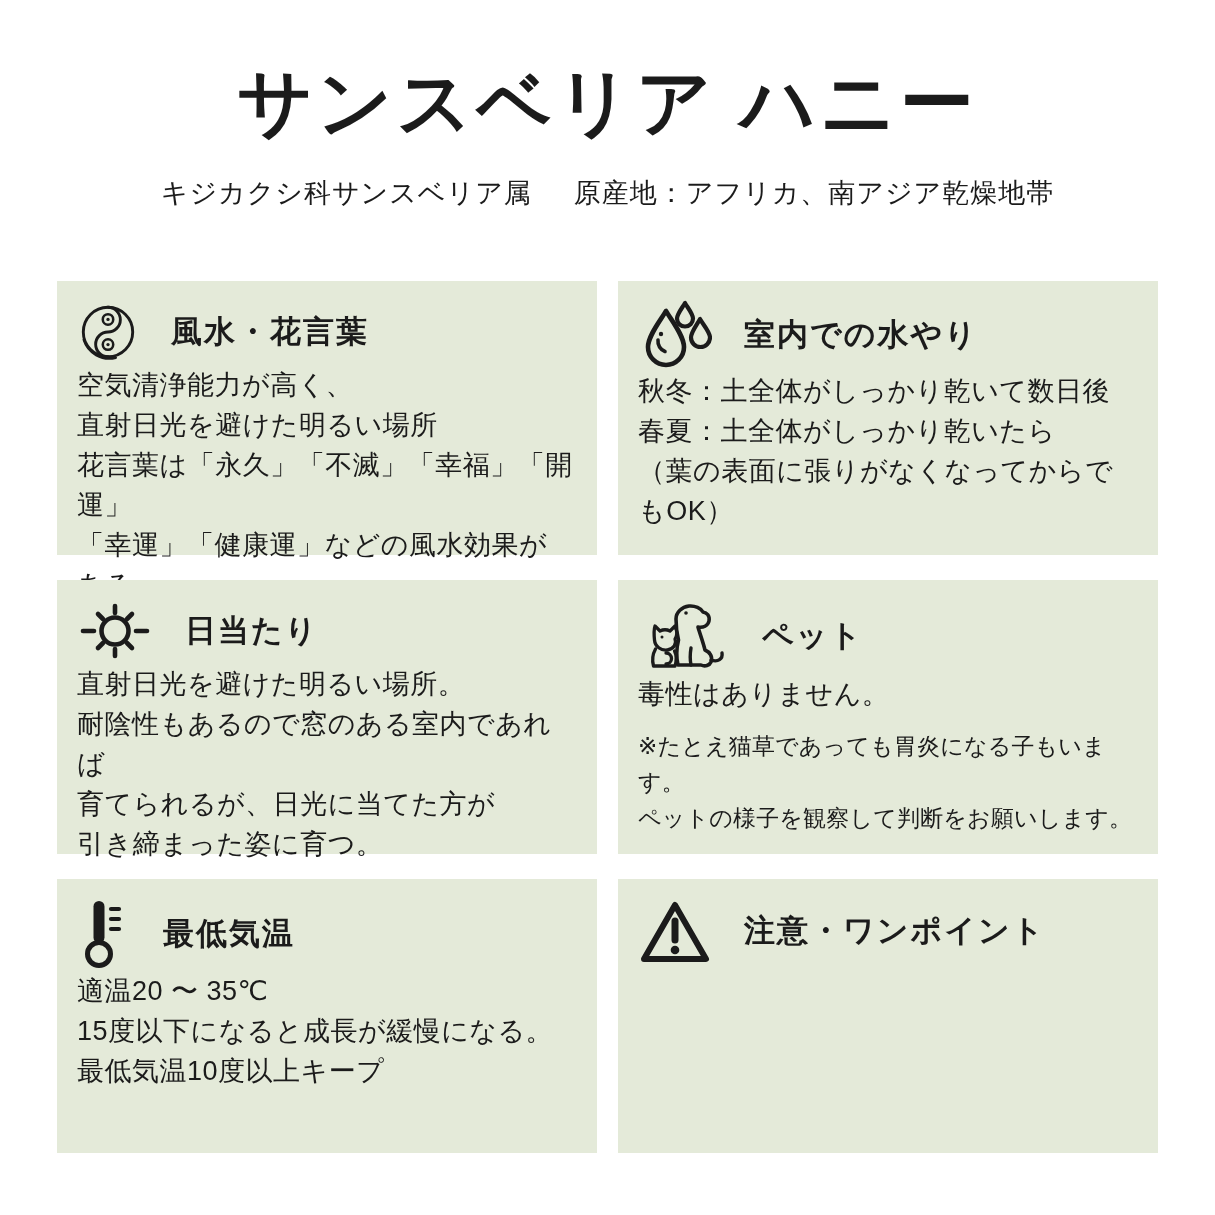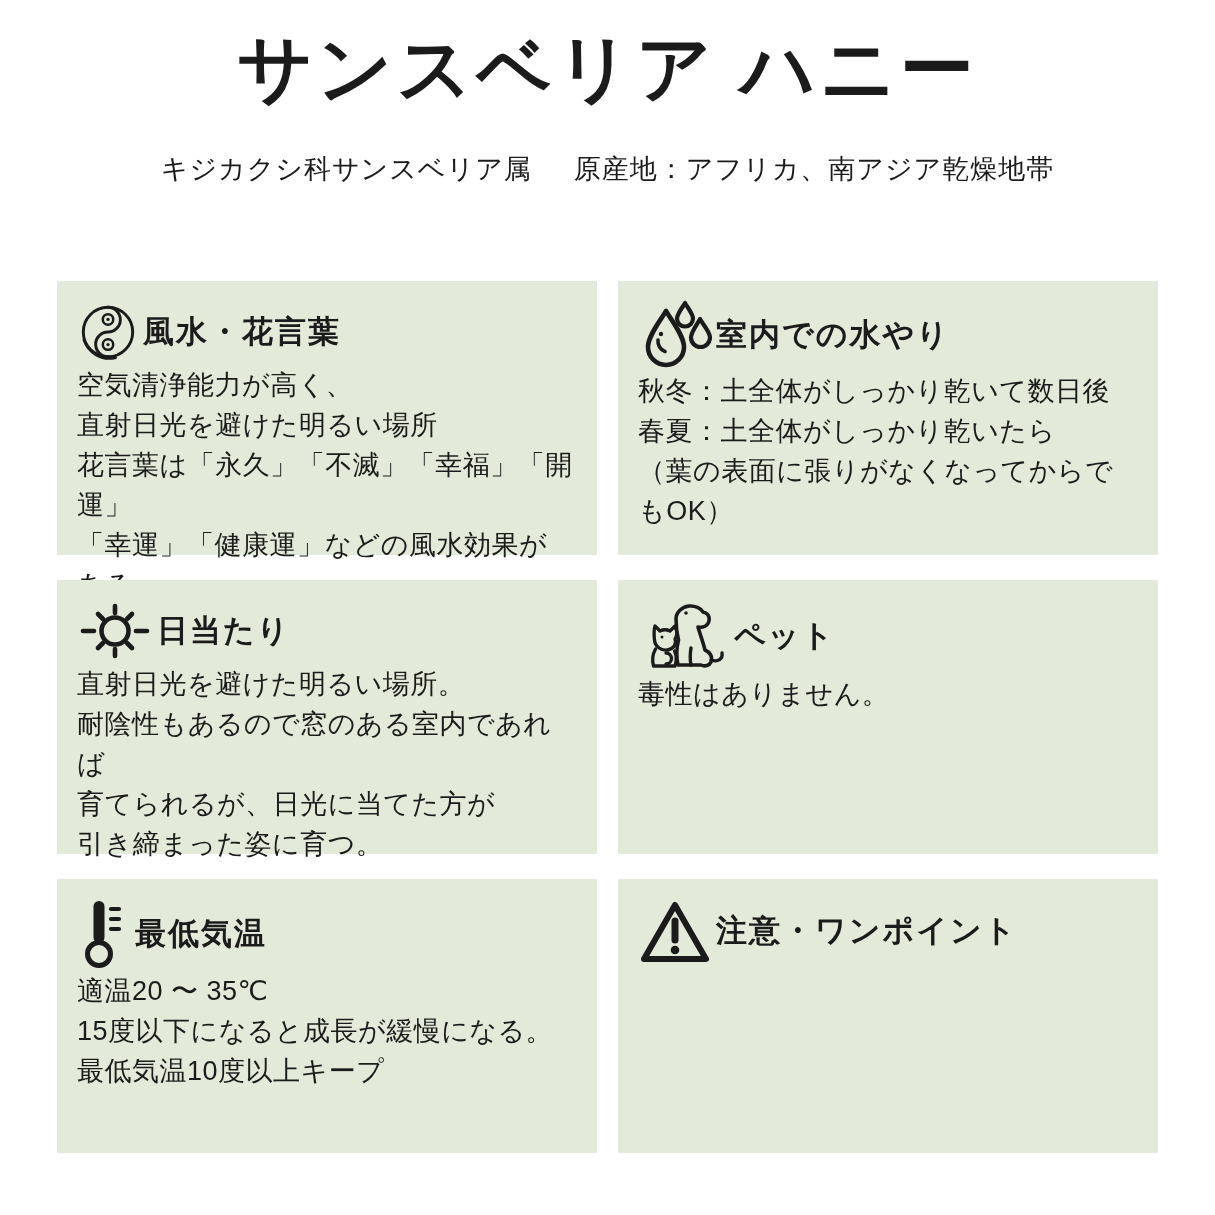--- a/index.html
+++ b/index.html
@@ -3,36 +3,36 @@
 <meta charset="utf-8">
 <style>
   html,body{margin:0;padding:0;}
   body{
     width:1215px;height:1215px;position:relative;background:#ffffff;
     font-family:"Liberation Sans","DejaVu Sans",sans-serif;color:#1b1b1b;
     overflow:hidden;
   }
   .header{position:absolute;top:0;left:0;width:1215px;text-align:center;}
   .page-title{
-    margin-top:28px;font-size:74px;font-weight:700;letter-spacing:4px;
+    margin-top:62px;font-size:74px;font-weight:700;letter-spacing:4px;
     line-height:1.1;white-space:nowrap;
   }
   .page-subtitle{
-    margin-top:42px;font-size:27px;font-weight:400;letter-spacing:1px;
+    margin-top:32px;font-size:27px;font-weight:400;letter-spacing:1px;
     display:flex;justify-content:center;gap:42px;white-space:nowrap;
   }
   .grid{
     position:absolute;left:57px;top:281px;width:1101px;
     display:grid;grid-template-columns:540px 540px;column-gap:21px;row-gap:25px;
   }
   .card{
     background:#e4ead9;width:540px;height:274px;box-sizing:border-box;
     padding:18px 22px 0 20px;
   }
-  .card-header{display:flex;align-items:center;gap:4px;min-height:66px;}
+  .card-header{display:flex;align-items:center;gap:32px;min-height:66px;}
   .card-icon{flex:0 0 auto;display:flex;align-items:center;justify-content:center;}
   .card-icon svg{display:block;}
   .card-title{font-size:31px;font-weight:700;letter-spacing:2px;white-space:nowrap;}
   .card-body{font-size:27px;line-height:40px;letter-spacing:0.5px;}
   .card-note{margin-top:14px;font-size:23px;line-height:36px;letter-spacing:0.2px;}
   .stroke{fill:none;stroke:#1b1b1b;stroke-linecap:round;stroke-linejoin:round;}
 </style>
 </head>
 <body>
 
@@ -128,20 +128,24 @@
           <circle cx="24" cy="39" r="1.5" fill="#1b1b1b"></circle>
           <path class="stroke" stroke-width="3.3" d="M17.5,51 C14.5,56.5 14,62.5 15.5,68 L37,68 C38.5,63 38.5,57 36.5,53"></path>
           <path class="stroke" stroke-width="3.3" d="M28,55 a5.5,5.5 0 0 1 0,11"></path>
         </svg>
       </span>
       <span class="card-title">ペット</span>
     </div>
     <div class="card-body">
         <div>毒性はありません。</div>
       </div>
+    <div class="card-note">
+        <div>※たとえ猫草であっても胃炎になる子もいます。</div>
+        <div>ペットの様子を観察して判断をお願いします。</div>
+      </div>
   </div>
 
   <div class="card">
     <div class="card-header">
       <span class="card-icon">
         <svg width="54" height="74" viewBox="0 0 54 74">
           <rect x="16.5" y="4" width="11" height="42" rx="5.5" fill="#1b1b1b"></rect>
           <circle class="stroke" cx="22" cy="57" r="11.5" stroke-width="5"></circle>
           <path class="stroke" d="M34,12 h8" stroke-width="4.2"></path>
           <path class="stroke" d="M34,22 h8" stroke-width="4.2"></path>

